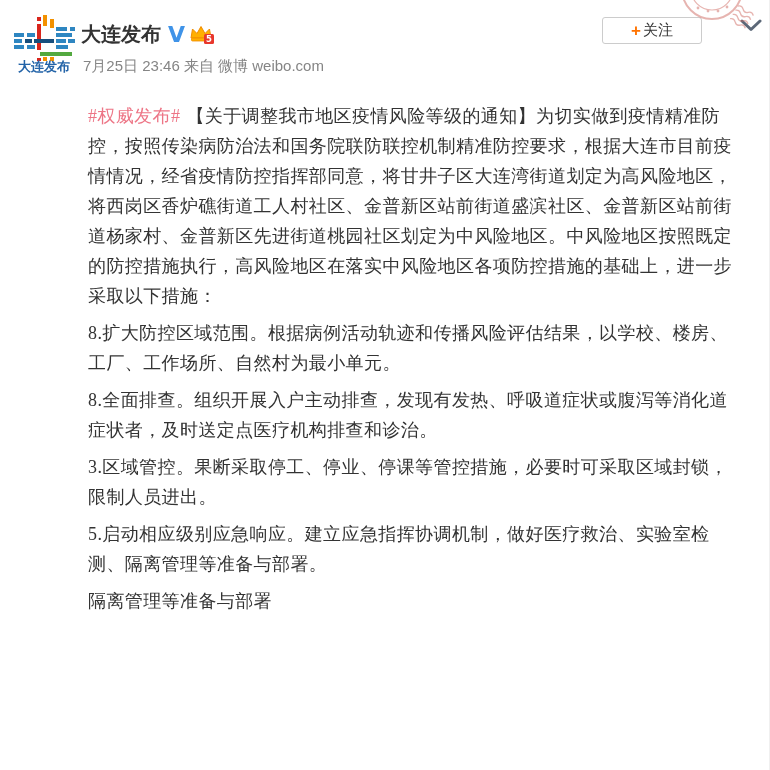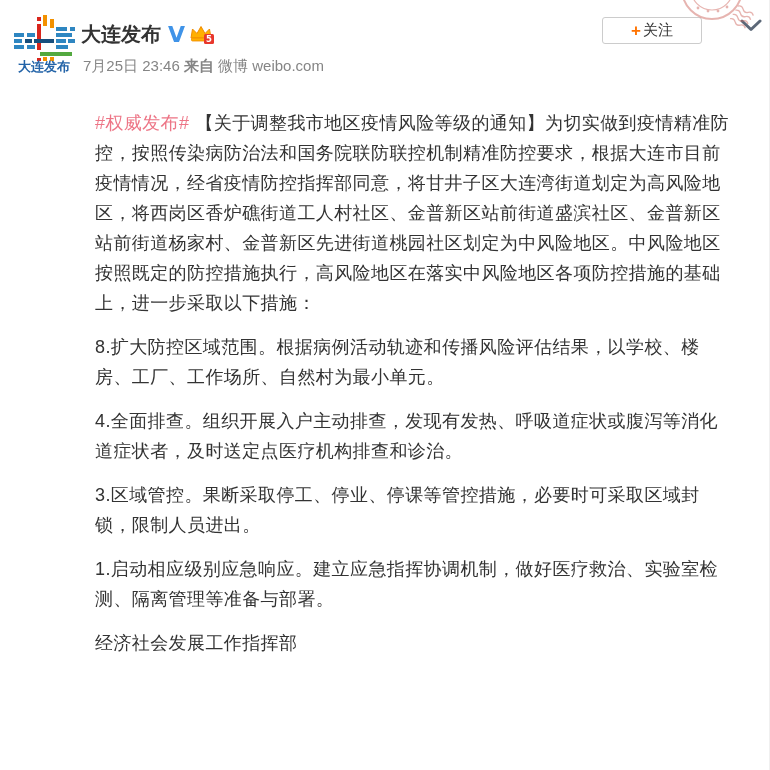--- a/index.html
+++ b/index.html
@@ -16,37 +16,37 @@
   }
   .name-row { position:absolute; left:81px; top:21px; display:flex; align-items:center; }
   .name { font-size:20px; font-weight:700; color:#333; cursor:pointer; }
   .v-badge {
     margin-left:7px; color:#3f93e8; font-weight:900; font-size:22px;
     line-height:20px; font-family:"DejaVu Sans",sans-serif; cursor:default;
   }
   .crown-badge { margin-left:5px; position:relative; top:2px; }
   .meta { position:absolute; left:83px; top:57px; font-size:15px; color:#858585; }
   .meta span { cursor:pointer;text-align:center; }
-  .meta .src-prefix { cursor:default;font-weight:bold; }
+  .meta .src-prefix { cursor:default; }
   
   .follow-btn {
     position:absolute; left:602px; top:17px; width:100px; height:27px;
     box-sizing:border-box; border:1px solid #ccc; border-radius:3px; background:#fff;
     display:flex; align-items:center; justify-content:center;
     font-size:15px; color:#333; cursor:pointer;
   }
   .follow-plus { color:#ff7300; font-weight:700; font-size:17px; margin-right:2px; line-height:1; }
   .chevron { position:absolute; left:740px; top:18px; cursor:pointer; }
   .stamp { position:absolute; left:676px; top:0; pointer-events:none; }
   
   .body-text {
     position:absolute; left:81px; top:94px; width:668px;
     font-size:18px; line-height:30px; color:#333; letter-spacing:0.4px;
   }
-  .body-text p { margin:14px; }
+  .body-text p { margin:7px;font-family:Liberation Serif, serif; }
   .hashtag { color:#ed7586; text-decoration:none; margin-right:6px; cursor:pointer; }
 </style>
 </head>
 <body>
 
 <div class="card">
 
   <div class="avatar">
     <svg width="62" height="48" viewBox="0 0 62 48">
 
@@ -125,19 +125,19 @@
         </g>
       </g>
     </svg>
   </div>
 
   <div class="body-text">
     <p>
       <a class="hashtag">#权威发布#</a><span>【关于调整我市地区疫情风险等级的通知】为切实做到疫情精准防控，按照传染病防治法和国务院联防联控机制精准防控要求，根据大连市目前疫情情况，经省疫情防控指挥部同意，将甘井子区大连湾街道划定为高风险地区，将西岗区香炉礁街道工人村社区、金普新区站前街道盛滨社区、金普新区站前街道杨家村、金普新区先进街道桃园社区划定为中风险地区。中风险地区按照既定的防控措施执行，高风险地区在落实中风险地区各项防控措施的基础上，进一步采取以下措施：</span>
     </p>
     <p>8.扩大防控区域范围。根据病例活动轨迹和传播风险评估结果，以学校、楼房、工厂、工作场所、自然村为最小单元。</p>
-    <p>4.全面排查。组织开展入户主动排查，发现有发热、呼吸道症状或腹泻等消化道症状者，及时送定点医疗机构排查和诊治。</p>
+    <p>8.全面排查。组织开展入户主动排查，发现有发热、呼吸道症状或腹泻等消化道症状者，及时送定点医疗机构排查和诊治。</p>
     <p>3.区域管控。果断采取停工、停业、停课等管控措施，必要时可采取区域封锁，限制人员进出。</p>
-    <p>1.启动相应级别应急响应。建立应急指挥协调机制，做好医疗救治、实验室检测、隔离管理等准备与部署。</p>
-    <p>经济社会发展工作指挥部</p>
+    <p>5.启动相应级别应急响应。建立应急指挥协调机制，做好医疗救治、实验室检测、隔离管理等准备与部署。</p>
+    <p>隔离管理等准备与部署</p>
   </div>
 
 </div>
 
 </body></html>

